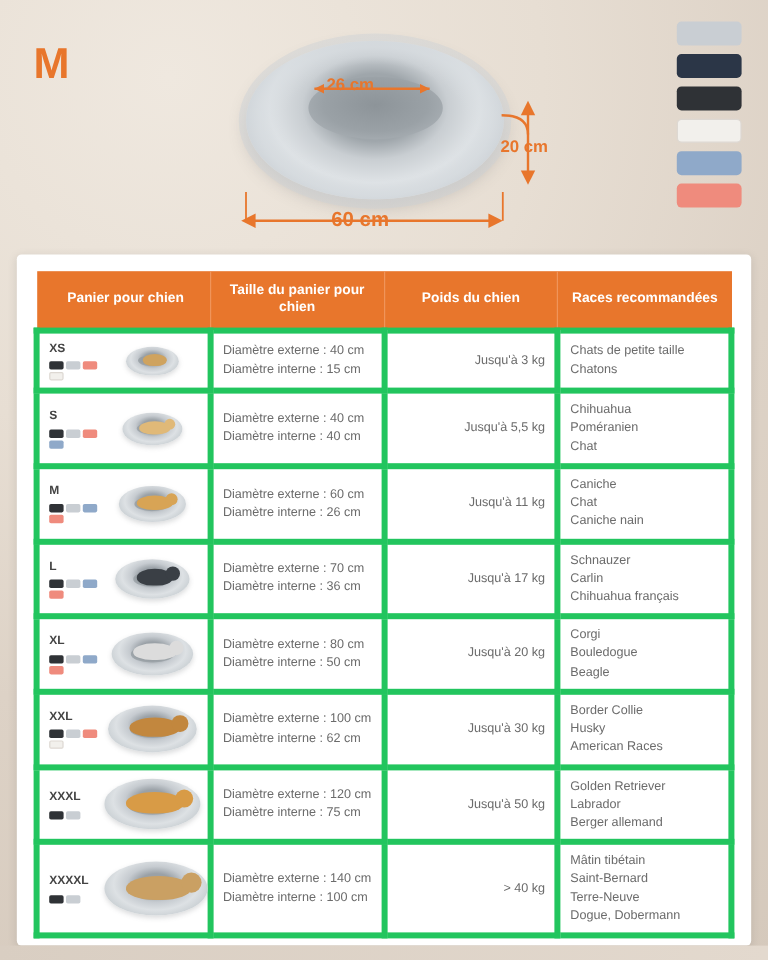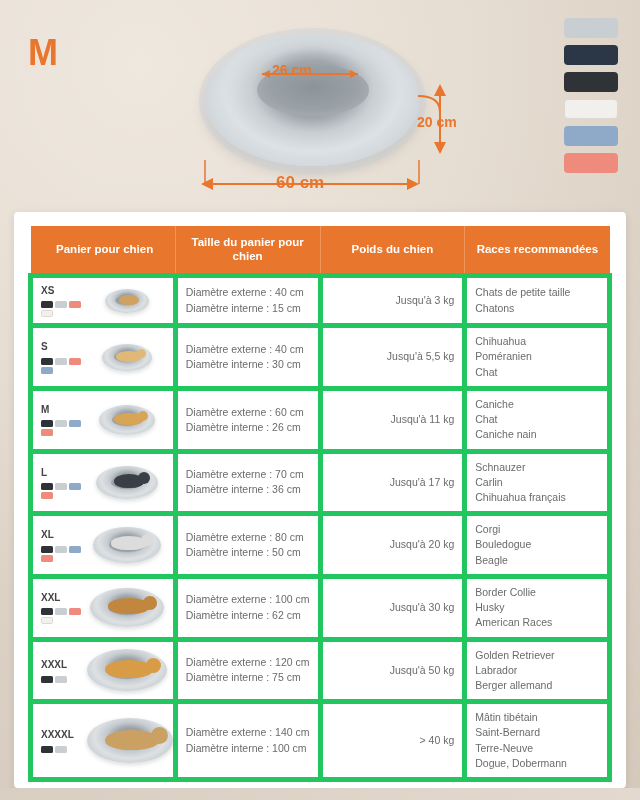--- a/index.html
+++ b/index.html
@@ -272,21 +272,21 @@
                     <div class="b-out" style="width: 50px; height: 27px;"></div>
                     <div class="b-in" style="width: 26px; height: 10.8px; left: 12px; top: 8.1px;"></div>
                     <div class="dog" style="width: 26px; height: 11px; background: rgb(224, 185, 120); left: 14px; top: 7.02px;"></div>
                     <div class="dog-head" style="width: 9.35px; height: 9.35px; background: rgb(224, 185, 120); left: 34.7275px; top: 5.4px;"></div>
                   </div>
                 </div>
               </div>
             </td>
             <td class="c-dim">
               <div>Diamètre externe : 40 cm</div>
-              <div>Diamètre interne : 30 cm</div>
+              <div>Diamètre interne : 40 cm</div>
             </td>
             <td class="c-weight">Jusqu'à 5,5 kg</td>
             <td class="c-breeds">
               <div>Chihuahua</div>
               <div>Poméranien</div>
               <div>Chat</div>
             </td>
           </tr>
           <tr>
             <td class="c-product">

